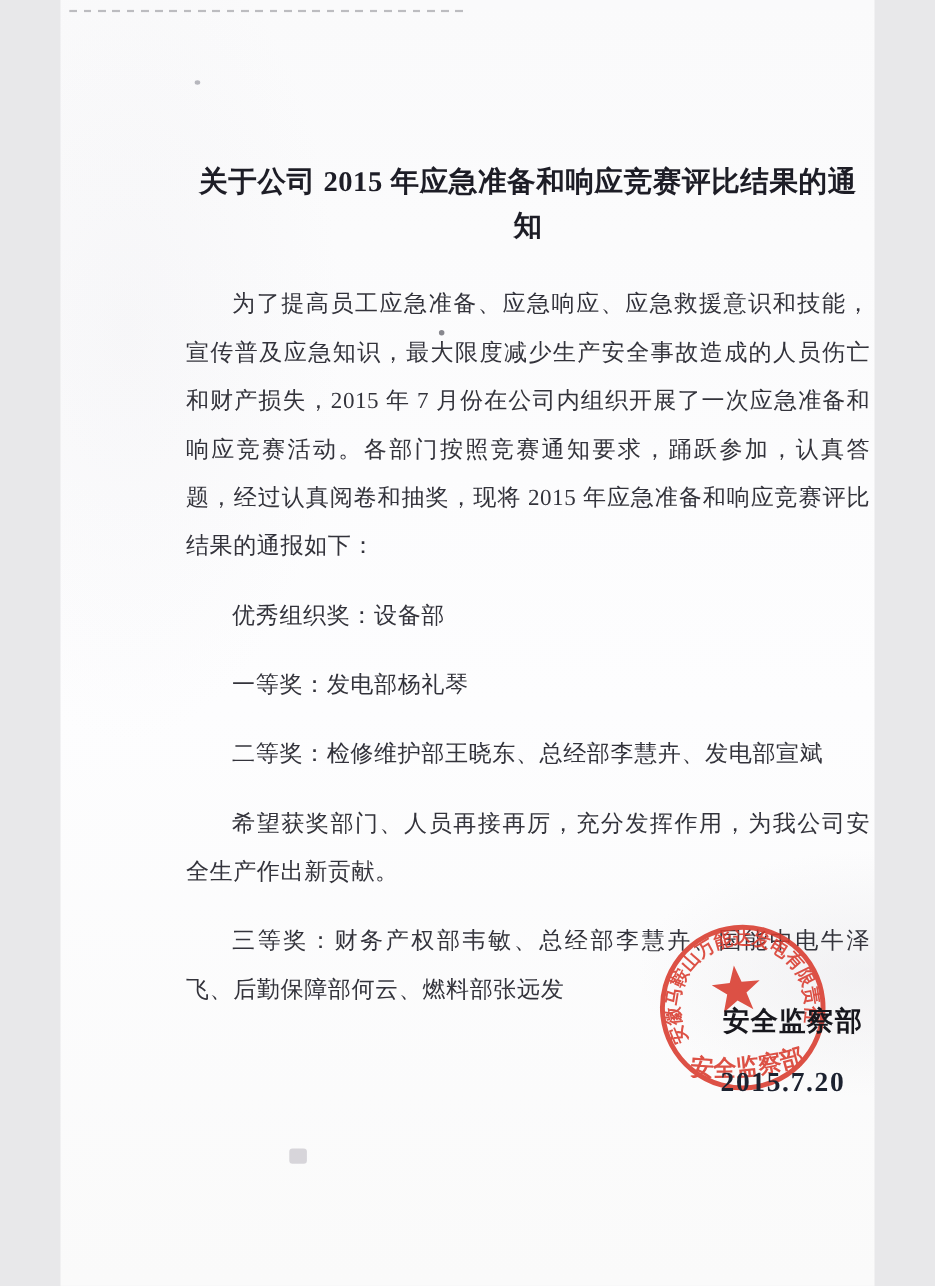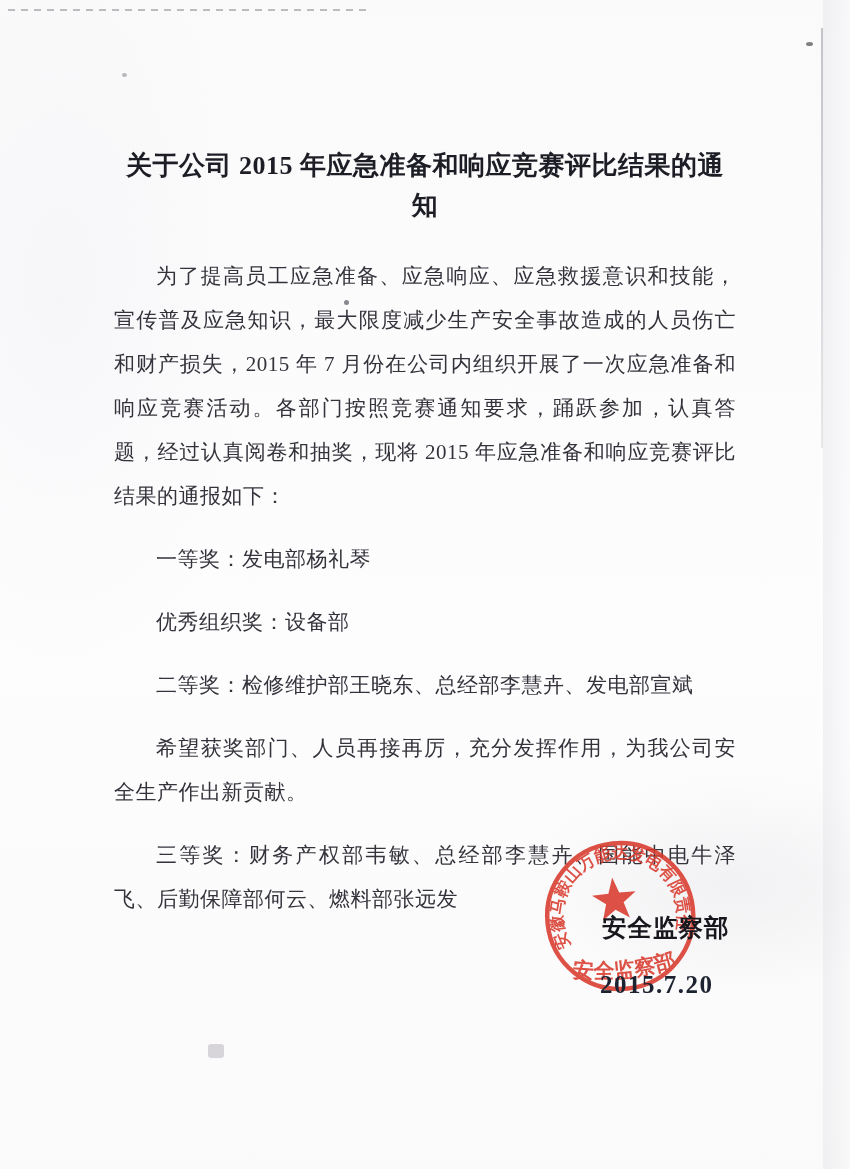--- a/index.html
+++ b/index.html
@@ -3,21 +3,21 @@
 <meta charset="utf-8">
 <style>
   html, body {
     margin: 0;
     padding: 0;
     background: #e8e8ea;
     font-family: "Liberation Serif", "DejaVu Serif", serif;
   }
   .page {
     position: relative;
-    width: 850px;
+    width: 740px;
     height: 1169px;
     margin: 0 auto;
     background:
       radial-gradient(ellipse 300px 160px at 735px 885px, rgba(210,208,214,0.25), rgba(255,255,255,0) 70%),
       radial-gradient(ellipse 260px 500px at 60px 300px, rgba(225,224,230,0.18), rgba(255,255,255,0) 75%),
       linear-gradient(180deg, #fafafb 0%, #fdfdfe 55%, #fafafa 100%);
     overflow: hidden;
   }
 
   
@@ -120,22 +120,22 @@
   <div class="speck speck-a"></div>
   <div class="speck speck-b"></div>
   <div class="speck speck-c"></div>
   <div class="speck smudge-d"></div>
 
   <div class="content">
     <h1 class="doc-title">关于公司 2015 年应急准备和响应竞赛评比结果的通知</h1>
 
     <p class="para">为了提高员工应急准备、应急响应、应急救援意识和技能，宣传普及应急知识，最大限度减少生产安全事故造成的人员伤亡和财产损失，2015 年 7 月份在公司内组织开展了一次应急准备和响应竞赛活动。各部门按照竞赛通知要求，踊跃参加，认真答题，经过认真阅卷和抽奖，现将 2015 年应急准备和响应竞赛评比结果的通报如下：</p>
 
+    <p class="para award">优秀组织奖：设备部</p>
     <p class="para award">一等奖：发电部杨礼琴</p>
-    <p class="para award">优秀组织奖：设备部</p>
     <p class="para award">二等奖：检修维护部王晓东、总经部李慧卉、发电部宣斌</p>
     <p class="para award">希望获奖部门、人员再接再厉，充分发挥作用，为我公司安全生产作出新贡献。</p>
 
     <p class="para award">三等奖：财务产权部韦敏、总经部李慧卉、国能中电牛泽飞、后勤保障部何云、燃料部张远发</p>
   </div>
 
   <svg class="stamp-svg" viewBox="0 0 180 180">
     <circle cx="90" cy="92" r="73" fill="none" stroke="#d93a2d" stroke-width="4.5"></circle>
     <path id="stamp-arc" d="M 37.4 116.5 A 58 58 0 1 1 142.6 116.5" fill="none"></path>
     <text class="stamp-arc-text" font-size="16.5" fill="#d93a2d">

